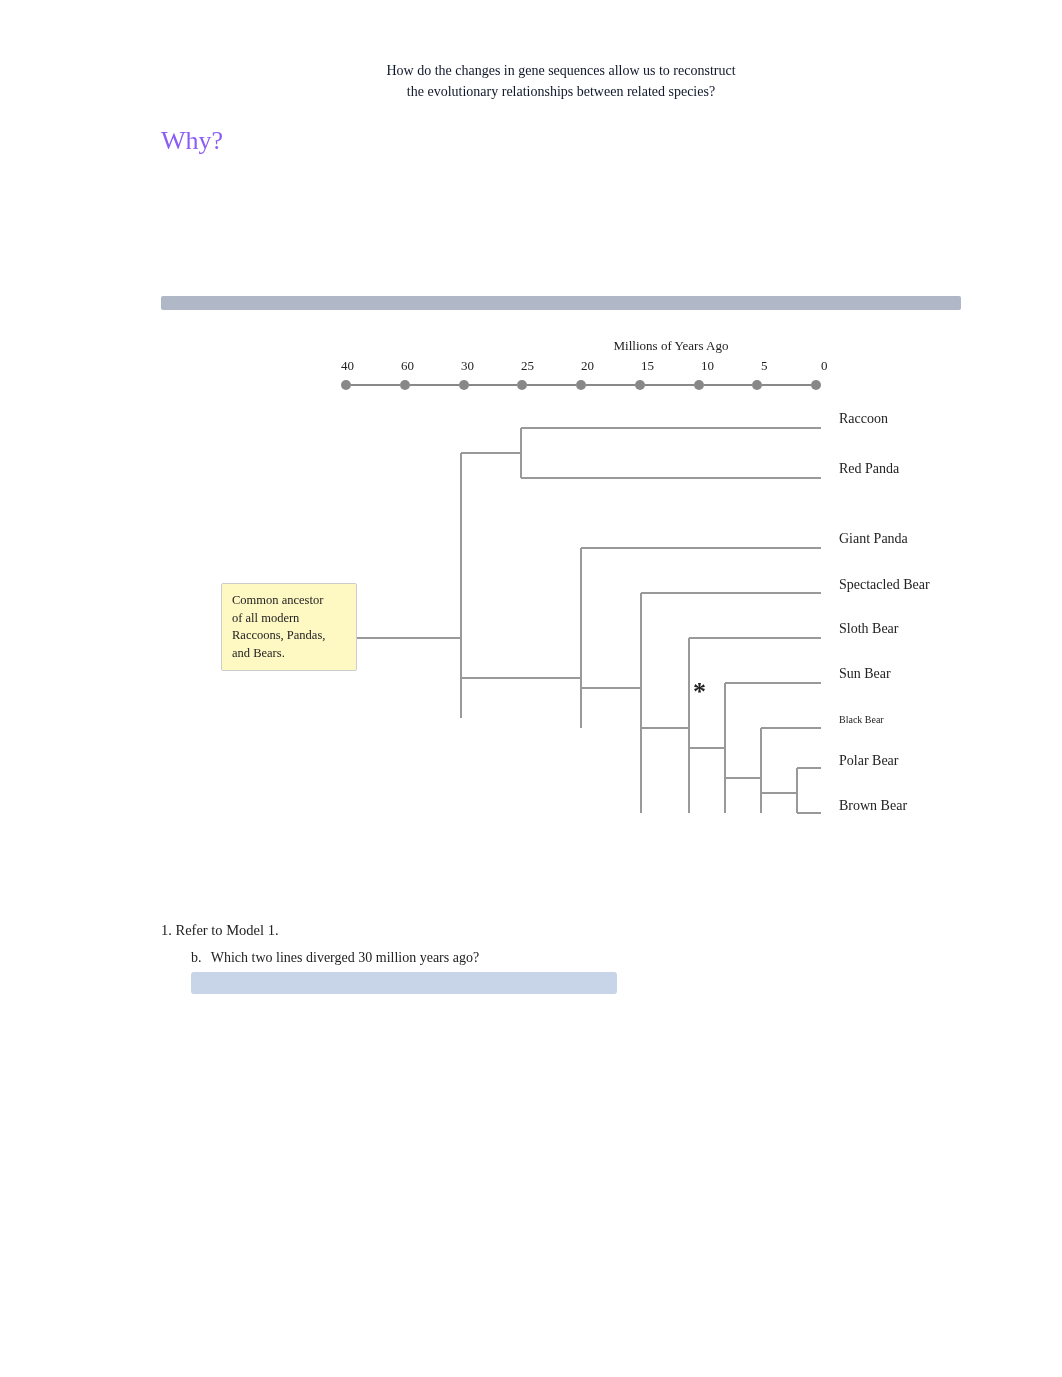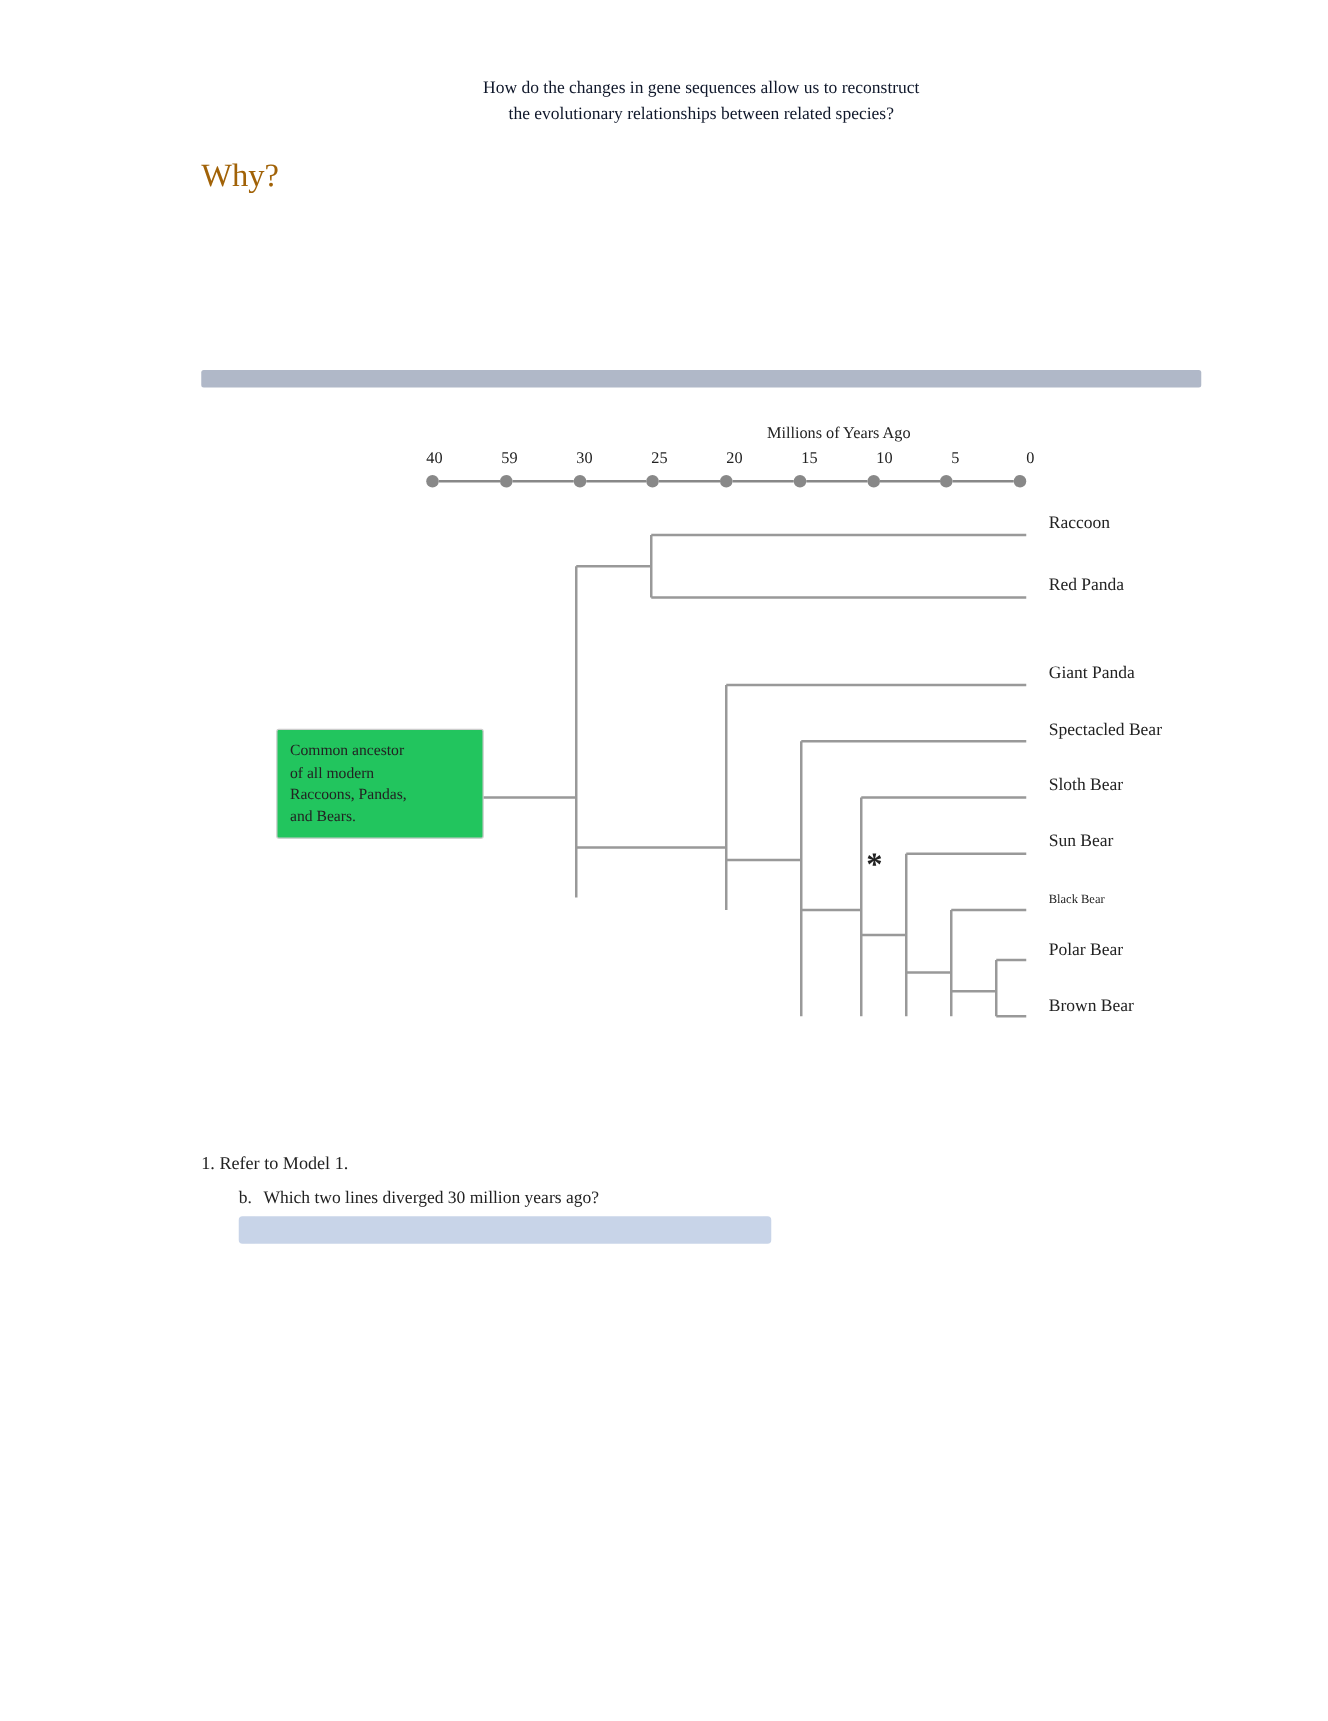--- a/index.html
+++ b/index.html
@@ -38,21 +38,21 @@
     }
 
     .why-section {
       margin-top: 24px;
       margin-bottom: 140px;
     }
 
     .why-label {
       font-size: 26px;
       font-weight: normal;
-      color: #a16207;
+      color: #8b5cf6;
     }
 
     .divider-bar {
       width: 100%;
       height: 14px;
       background: #b0b8c8;
       border-radius: 2px;
       margin-bottom: 28px;
     }
 
@@ -123,22 +123,22 @@
     
     .tree-svg-container {
       position: relative;
       margin-left: 0;
     }
 
     .ancestor-box {
       position: absolute;
       left: 0;
       top: 185px;
-      width: 166px;
-      background: #22c55e;
+      width: 136px;
+      background: #fef9c3;
       border: 1px solid #ccc;
       border-radius: 2px;
       padding: 8px 10px;
       font-size: 12.5px;
       line-height: 1.4;
     }
 
     
     .questions-section {
       margin-top: 30px;
@@ -195,21 +195,21 @@
 
   <div class="tree-container">
 
     <div class="axis-label">Millions of Years Ago</div>
 
     <div class="axis-ticks">
       <div class="tick-item">
           <span>40</span>
         </div>
       <div class="tick-item">
-          <span>59</span>
+          <span>60</span>
         </div>
       <div class="tick-item">
           <span>30</span>
         </div>
       <div class="tick-item">
           <span>25</span>
         </div>
       <div class="tick-item">
           <span>20</span>
         </div>

